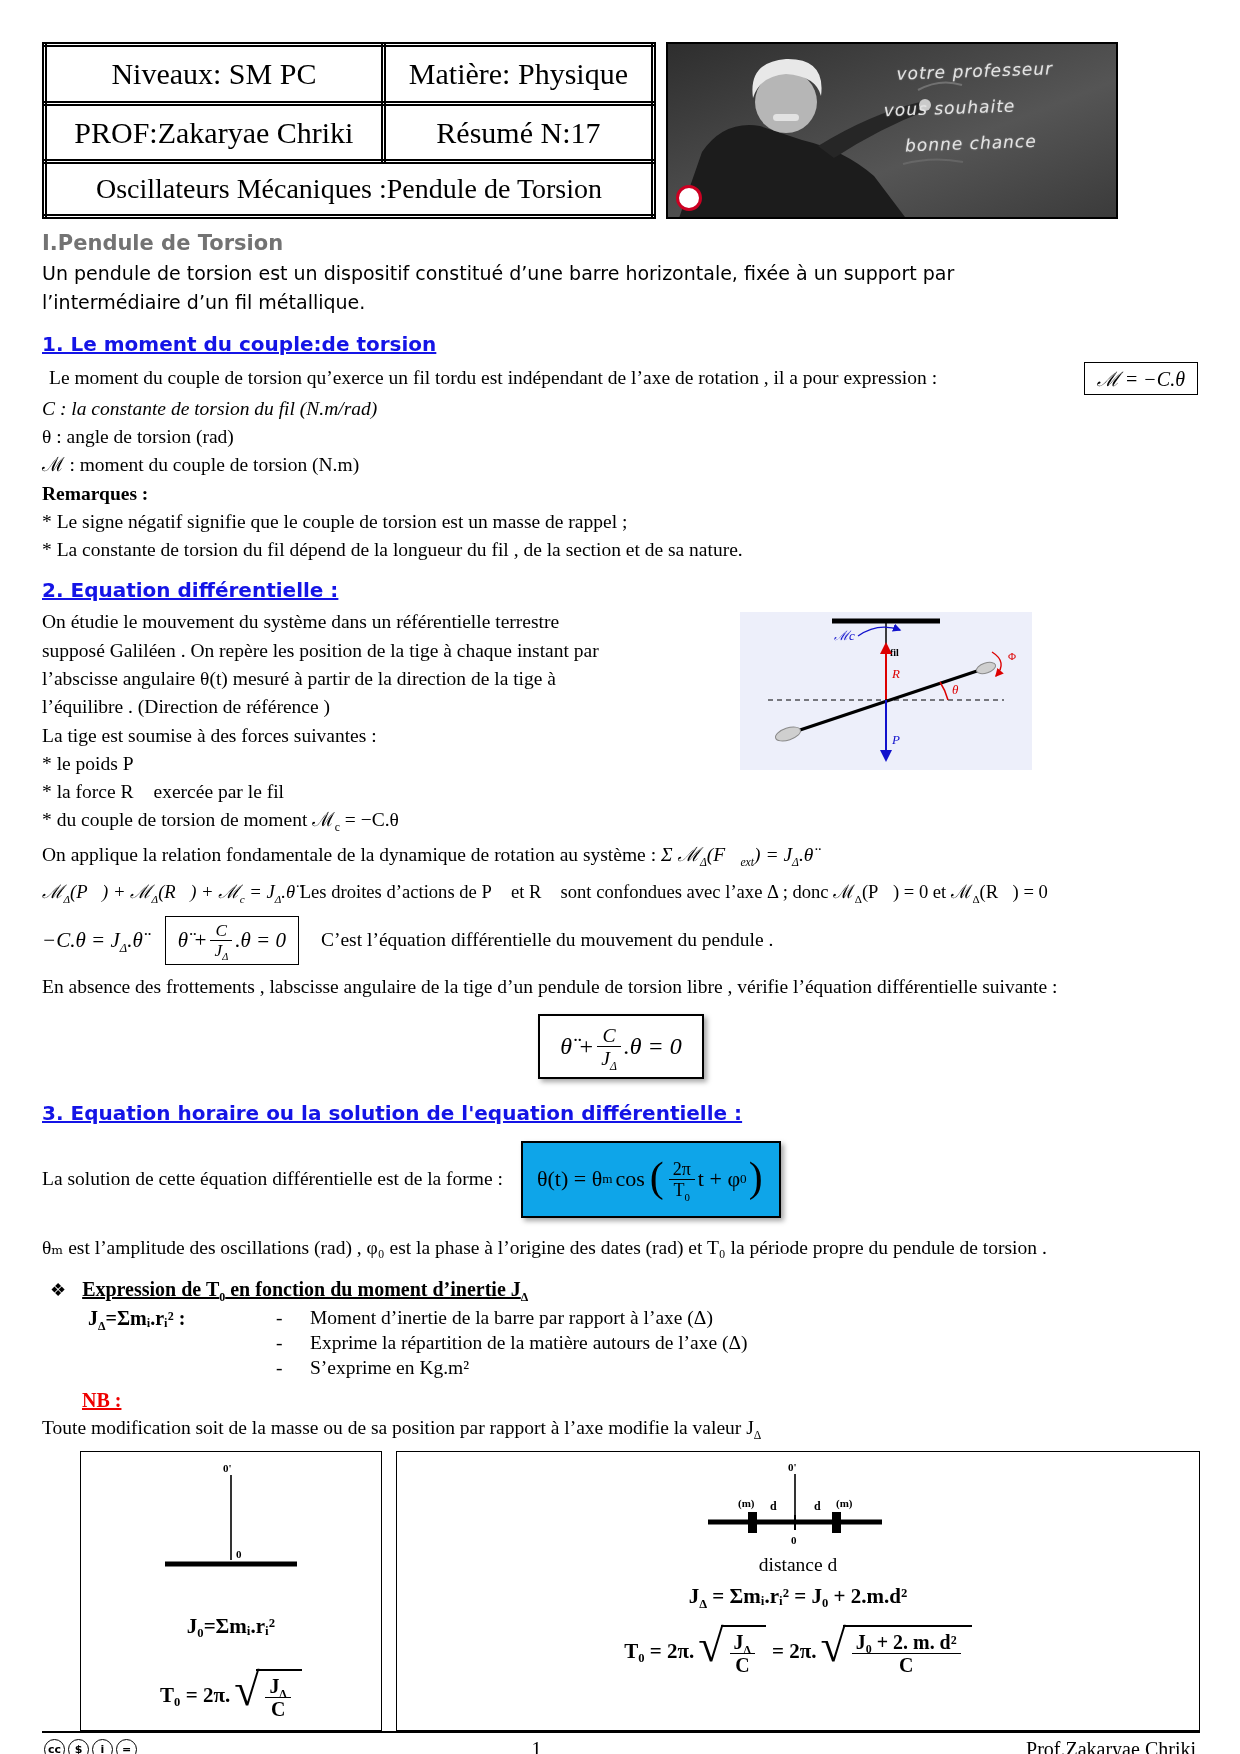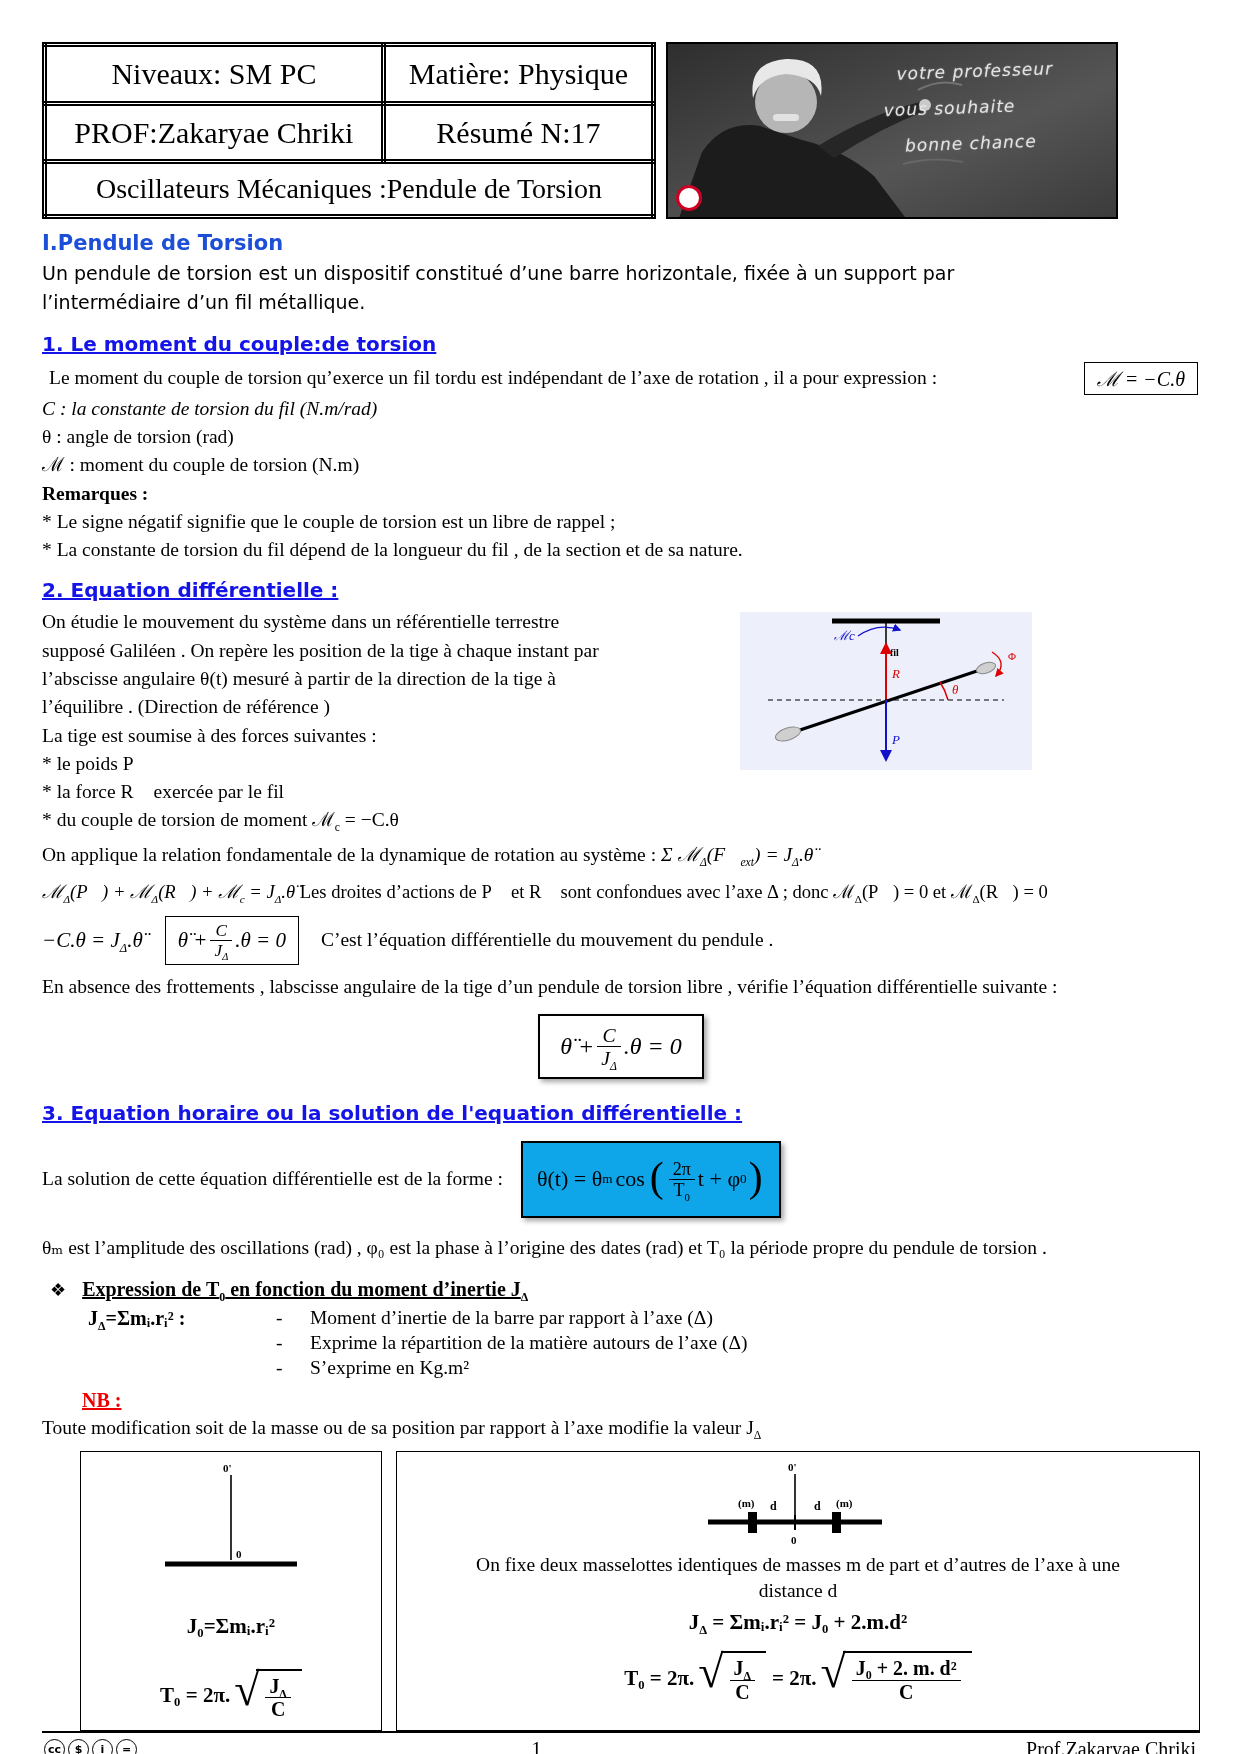--- a/index.html
+++ b/index.html
@@ -32,21 +32,21 @@
   }
   .chalk div { margin-bottom:16px; letter-spacing:1px; white-space:nowrap; }
   .chalk div:nth-child(2){ margin-left:-14px; }
   .chalk div:nth-child(3){ margin-left:6px; }
   .badge {
     position:absolute; left:8px; bottom:6px; width:26px; height:26px;
     border-radius:50%; background:#fff; border:3px solid #cc0022;
   }
   
   .red-h {
-    color:#1d4ed8; font-family:"DejaVu Sans",sans-serif; font-weight:bold;
+    color:#737373; font-family:"DejaVu Sans",sans-serif; font-weight:bold;
     font-size:21px; margin:12px 0 4px;
   }
   .blue-h {
     color:#1414e6; font-family:"DejaVu Sans",sans-serif; font-weight:bold;
     font-size:20px; text-decoration:underline; margin:14px 0 6px;
   }
   .intro-text { font-family:"DejaVu Sans",sans-serif; font-size:19px; line-height:1.55; }
   
   .line { font-size:19.5px; line-height:1.45; }
   .tight { font-size:18.6px; }
@@ -185,21 +185,21 @@
 
   <div class="blue-h">1. Le moment du couple:de torsion</div>
   <div class="lead-row">
     <span class="line">Le moment du couple de torsion qu’exerce un fil tordu est indépendant de l’axe de rotation , il a pour expression :</span>
     <span class="fbox">ℳ = −C.θ</span>
   </div>
   <div class="line" style="font-style:italic;">C : la constante de torsion du fil (N.m/rad)</div>
   <div class="line">θ : angle de torsion (rad)</div>
   <div class="line">ℳ : moment du couple de torsion (N.m)</div>
   <div class="line bold">Remarques :</div>
-  <div class="line">* Le signe négatif signifie que le couple de torsion est un libre de rappel ;</div>
+  <div class="line">* Le signe négatif signifie que le couple de torsion est un masse de rappel ;</div>
   <div class="line">* La constante de torsion du fil dépend de la longueur du fil , de la section et de sa nature.</div>
 
   <div class="blue-h">2. Equation différentielle :</div>
 
   <div class="s2-wrap">
     <div class="s2-text">
       <div class="line">On étudie le mouvement du système dans un référentielle terrestre</div>
       <div class="line">supposé Galiléen . On repère les position de la tige à chaque instant par</div>
       <div class="line">l’abscisse angulaire θ(t) mesuré à partir de la direction de la tige à</div>
       <div class="line">l’équilibre . (Direction de référence )</div>
@@ -354,21 +354,20 @@
         <text x="132" y="50" font-size="12" font-weight="bold">d</text>
         <text x="176" y="50" font-size="12" font-weight="bold">d</text>
         <text x="198" y="47" font-size="11" font-weight="bold">(m)</text>
         <line x1="70" y1="62" x2="244" y2="62" stroke="#000" stroke-width="5"></line>
         <rect x="110" y="52" width="9" height="21" fill="#000"></rect>
         <rect x="194" y="52" width="9" height="21" fill="#000"></rect>
         <line x1="157" y1="55" x2="157" y2="70" stroke="#000" stroke-width="2"></line>
         <text x="153" y="84" font-size="11" font-weight="bold">0</text>
       </svg>
       <div class="cap">
-        <div>On fixe deux masselottes identiques de masses m de part et d’autres de l’axe à une</div>
         <div>distance d</div>
       </div>
       <div class="bf" style="margin-top:6px;">
         <span>J</span><sub>Δ</sub><span> = Σmᵢ.rᵢ² = J₀ + 2.m.d²</span>
       </div>
       <div class="bf trow" style="margin-top:16px;">
         <span>T₀ = 2π.</span>
         <span class="sqrt">
           <span class="sign">√</span>
           <span class="content">

